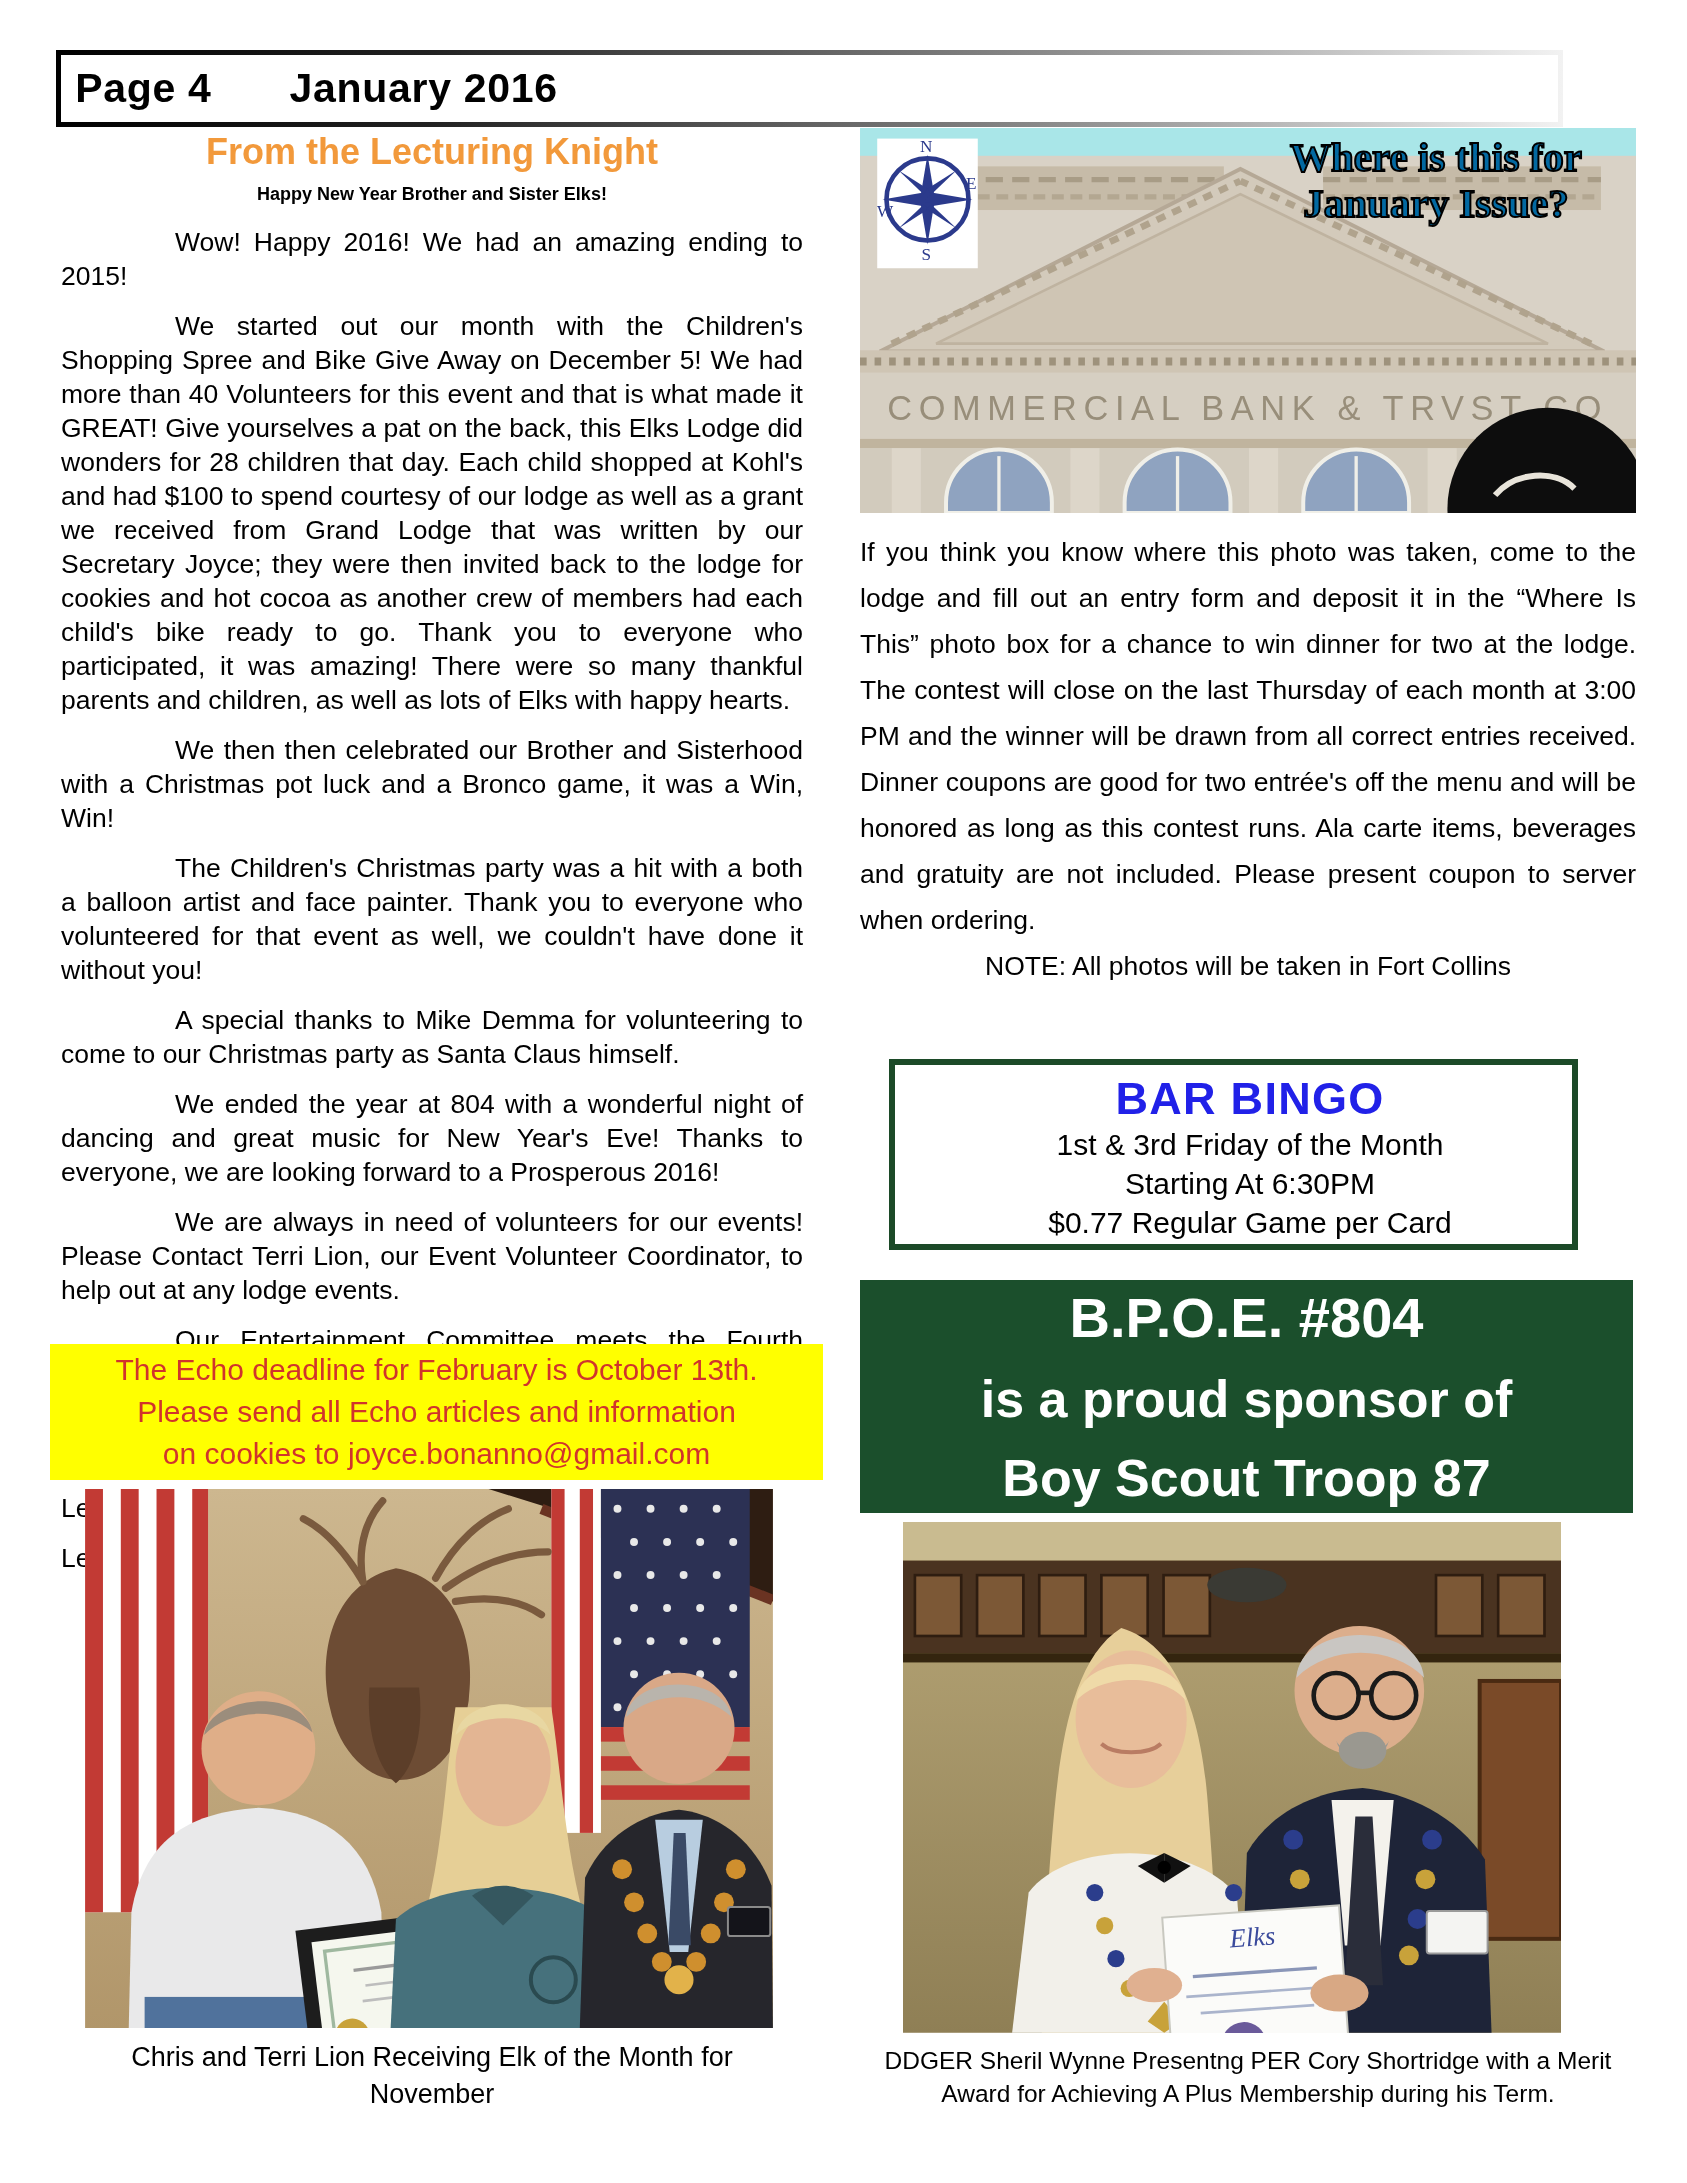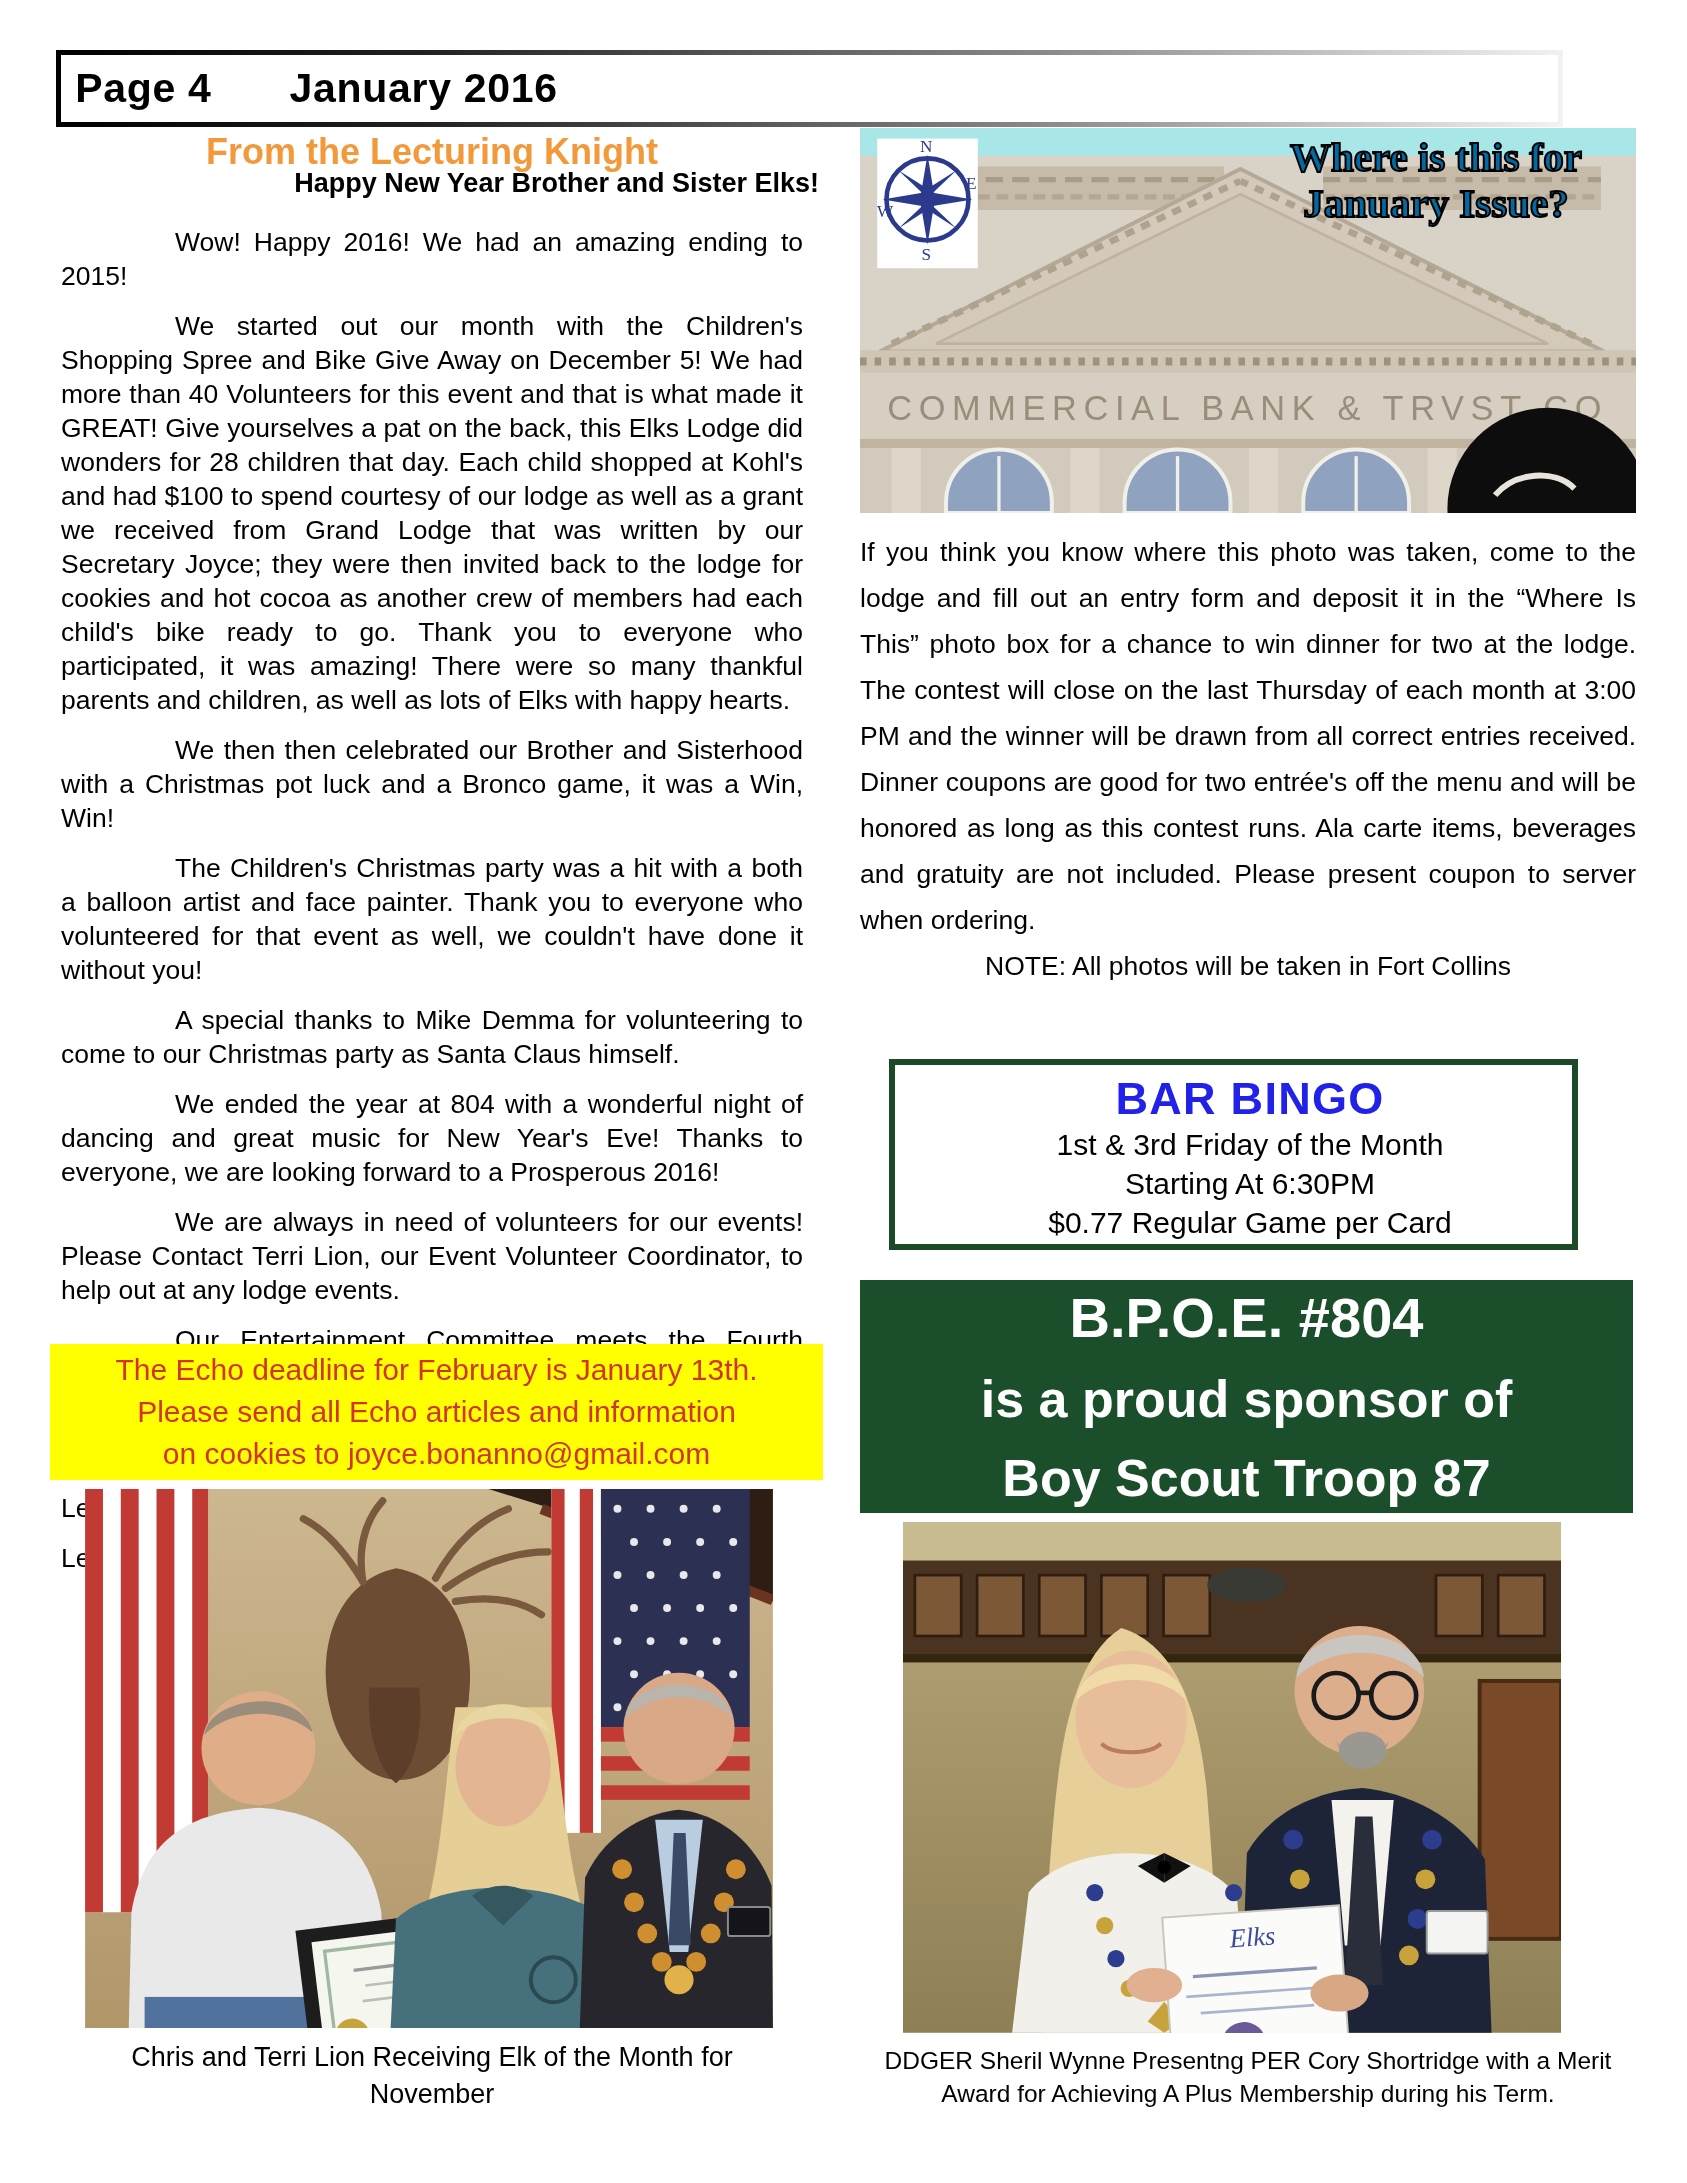--- a/index.html
+++ b/index.html
@@ -13,22 +13,22 @@
   .header-box{left:56px;top:50px;width:1507px;height:77px;
     background:linear-gradient(to right,#000 0%,#222 25%,#888 65%,#f2f2f2 100%);
     padding:4.6px;box-sizing:border-box;}
   .header-inner{background:#fff;width:100%;height:100%;display:flex;align-items:center;}
   .header-inner .pg{font-size:41px;font-weight:bold;margin-left:14.6px;letter-spacing:0.7px;}
   .header-inner .iss{font-size:41px;font-weight:bold;margin-left:78px;letter-spacing:0.7px;}
 
   
   .lk-title{left:45px;top:131px;width:774px;text-align:center;
     font-size:36px;font-weight:bold;color:#F2993B;}
-  .lk-sub{left:45px;top:168px;width:774px;text-align:right;
-    font-size:27px;font-weight:bold;}
+  .lk-sub{left:45px;top:184px;width:774px;text-align:center;
+    font-size:18px;font-weight:bold;}
   .lk-body{left:45px;top:209px;width:774px;font-size:26.5px;line-height:34px;
     text-align:justify;}
   .lk-body p{margin:16px;text-indent:114px;}
   .lk-body .noindent{text-indent:0;}
 
   .notice{left:50px;top:1344px;width:773px;height:136px;background:#FFFF00;
     display:flex;flex-direction:column;justify-content:center;text-align:center;
     color:#D0342C;font-size:30px;line-height:42px;}
 
   .photo-frame{overflow:hidden;}
@@ -82,21 +82,21 @@
     <p>A special thanks to Mike Demma for volunteering to come to our Christmas party as Santa Claus himself.</p>
     <p>We ended the year at 804 with a wonderful night of dancing and great music for New Year's Eve!  Thanks to everyone, we are looking forward to a Prosperous 2016!</p>
     <p>We are always in need of volunteers for our events! Please Contact Terri Lion, our Event Volunteer Coordinator, to help out at any lodge events.</p>
     <p>Our Entertainment Committee meets the Fourth Tuesday of the Month (January 26) at 5:30, come join us and bring your great ideas!</p>
     <p class="noindent">Fraternally,</p>
     <p class="noindent">Leslie Barela</p>
     <p class="noindent">Lecturing Knight</p>
   </div>
 
   <div class="abs notice">
-    <div>The Echo deadline for February is January 13th.</div>
+    <div>The Echo deadline for February is October 13th.</div>
     <div>Please send all Echo articles and information</div>
     <div>on cookies to joyce.bonanno@gmail.com</div>
   </div>
 
   <div class="abs photo-frame" style="left:85px;top:1489px;width:688px;height:539px;">
     <svg width="688" height="539" viewBox="0 0 1040 815">
       <defs>
         <linearGradient id="wallg" x1="0" y1="0" x2="0" y2="1">
           <stop offset="0" stop-color="#cdb78f"></stop>
             <stop offset="1" stop-color="#b1966a"></stop>

